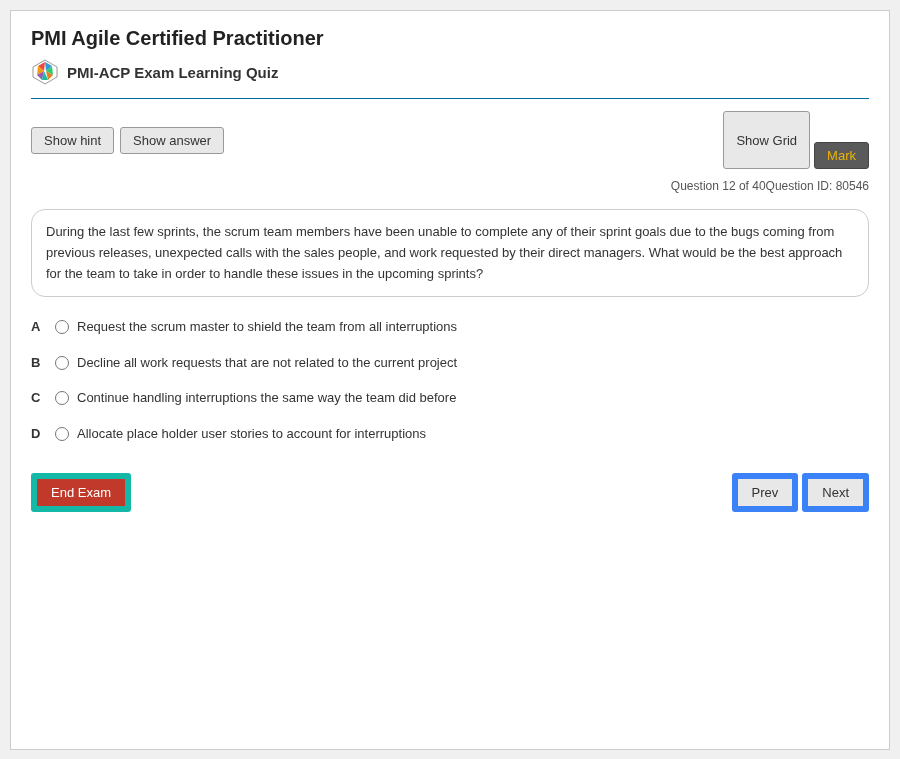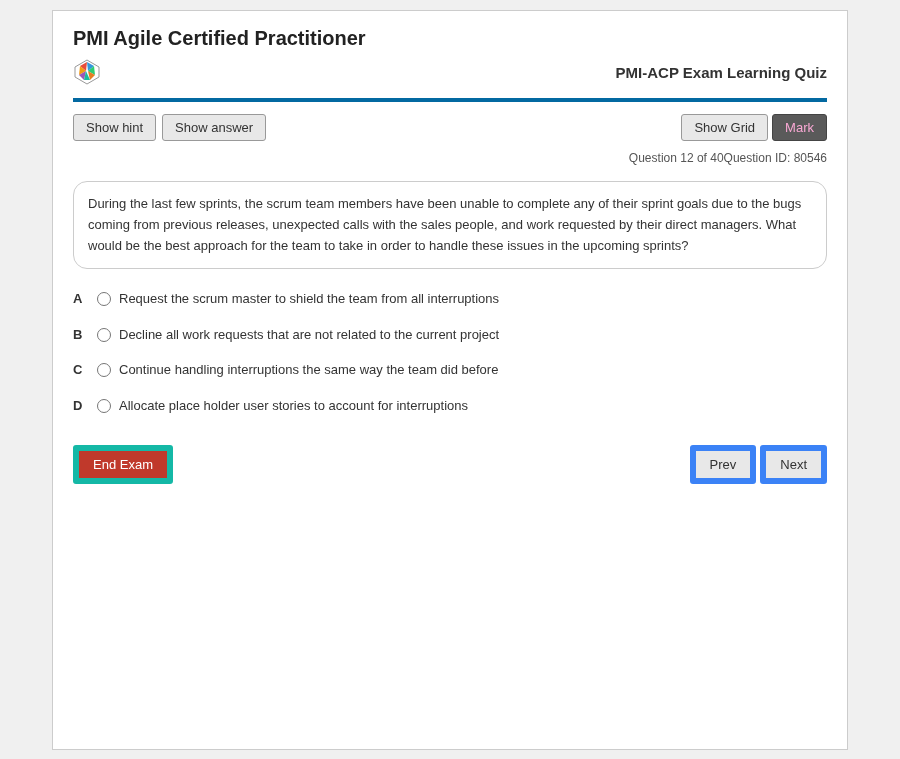--- a/index.html
+++ b/index.html
@@ -13,42 +13,41 @@
       font-size: 13px;
       background: #f0f0f0;
       display: flex;
       justify-content: center;
       align-items: flex-start;
       min-height: 759px;
       padding: 10px;
     }
 
     .outer-container {
-      width: 796px;
+      width: 880px;
       background: #fff;
       border: 1px solid #ccc;
       padding: 16px 20px 20px 20px;
       min-height: 740px;
     }
 
     .page-title {
       font-size: 20px;
       font-weight: bold;
       color: #222;
       margin-bottom: 8px;
     }
 
     .subtitle-row {
       display: flex;
       align-items: center;
       gap: 8px;
       margin-bottom: 12px;
       padding-bottom: 12px;
-      border-bottom: 4px solid #0369a1;
-      justify-content: space-between;
+      border-bottom: 1px solid #0369a1;
     }
 
     .pmi-logo {
       width: 28px;
       height: 28px;
       flex-shrink: 0;
     }
 
     .subtitle-text {
       font-size: 15px;
@@ -78,22 +77,23 @@
       font-size: 13px;
       cursor: pointer;
       border-radius: 3px;
       border: 1px solid #999;
       background: #e8e8e8;
       color: #333;
     }
 
     .btn-mark {
       background: #5a5a5a;
-      color: #f9a8d4;
+      color: #eab308;
       border-color: #444;
+      margin-top: 31px;
     }
 
     .btn-show-grid {
       background: #e8e8e8;
       color: #333;
     }
 
     .question-meta {
       display: flex;
       justify-content: flex-end;

